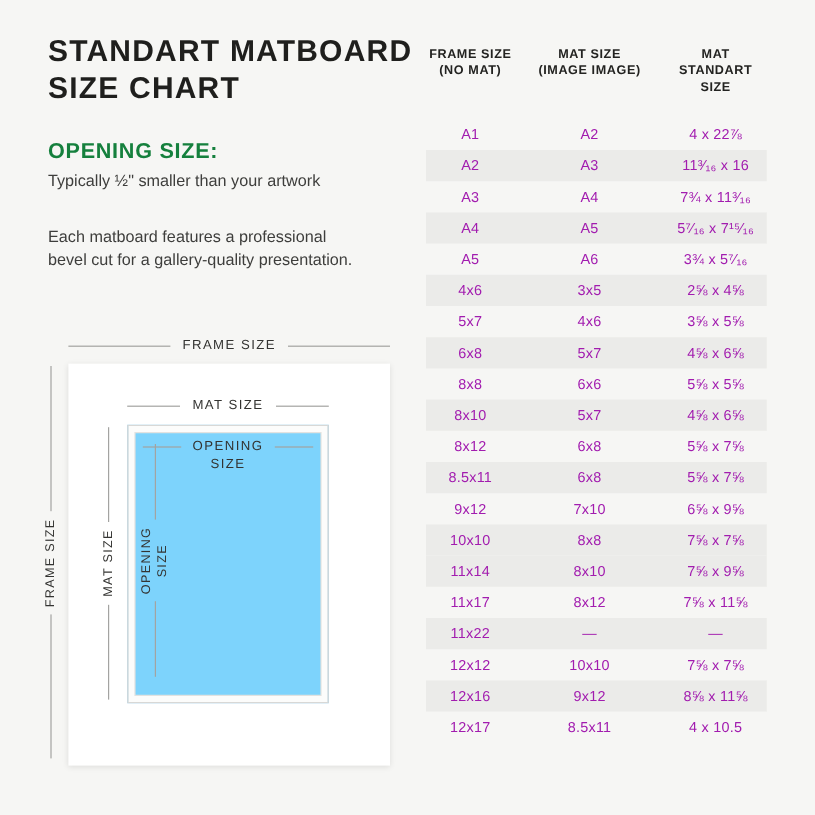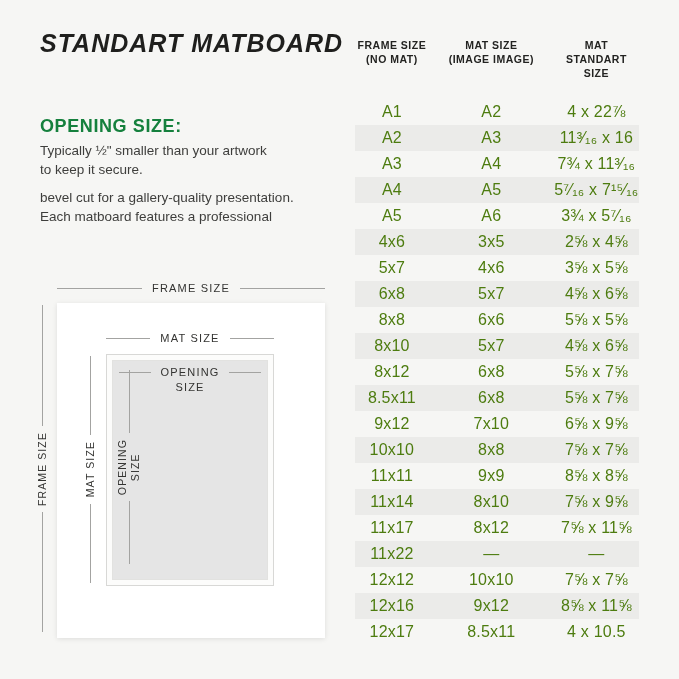--- a/index.html
+++ b/index.html
@@ -10,21 +10,21 @@
     color:#232321;
     position:relative;
     overflow:hidden;
   }
   .canvas{position:absolute;left:0;top:0;width:679px;height:679px;}
 
   
   .title{
     position:absolute;left:40px;top:28px;
     font-size:25px;line-height:31px;font-weight:700;
-    letter-spacing:1px;color:#1f1f1d;font-style:italic;
+    letter-spacing:1px;color:#1f1f1d;
   }
   .title span{display:block;}
   .section{position:absolute;left:40px;width:302px;}
   .section-heading{
     margin:0 0 5px 0;font-size:18px;font-weight:700;
     letter-spacing:.6px;color:#15803d;
   }
   .section-body{margin:0;font-size:13.5px;line-height:18.5px;color:#3e3e3c;}
   .section-body span{display:block;}
   #section-opening{top:116px;}
@@ -39,21 +39,21 @@
   #frame-label-row{position:absolute;left:57px;top:282px;width:268px;}
 
   .frame-rect{
     position:absolute;left:57px;top:303px;width:268px;height:335px;
     background:#ffffff;
     box-shadow:0 1px 5px rgba(0,0,0,.10);
   }
   #mat-label-row{position:absolute;left:49px;top:29px;width:168px;}
   .mat-rect{
     position:absolute;left:49px;top:51px;width:166px;height:230px;
-    background:#e5e5e5;
+    background:#7dd3fc;
     border:1px solid #d8d8d6;
     box-shadow:inset 0 0 0 5px #fcfcfb, inset 0 0 0 6px #e2e2e0;
   }
   .opening-label-block{
     position:absolute;left:12px;right:12px;top:10px;
     display:flex;align-items:flex-start;gap:9px;
     font-size:11px;letter-spacing:1.2px;color:#333331;
   }
   .opening-label-block .dg-hline{margin-top:7px;}
   .opening-lines{display:flex;flex-direction:column;align-items:center;line-height:15px;}
@@ -74,46 +74,46 @@
   .thead{display:grid;grid-template-columns:26% 44% 30%;padding-top:8px;}
   .th{
     text-align:center;font-size:10.5px;font-weight:700;
     letter-spacing:.5px;line-height:14px;color:#232321;
   }
   .th span{display:block;}
   .tbody{margin-top:19px;}
   .trow{
     display:grid;grid-template-columns:26% 44% 30%;
     height:26px;align-items:center;
-    font-size:16px;color:#4d7c0f;letter-spacing:.2px;
+    font-size:12px;color:#a21caf;letter-spacing:.2px;
   }
   .trow.shaded{background:#ebebe9;}
   .tcell{text-align:center;}
 </style>
 </head>
 <body>
 
 <div class="canvas">
 
   <h1 class="title" style="margin:0;">
     <span>STANDART MATBOARD</span>
+    <span>SIZE CHART</span>
   </h1>
 
   <div class="section" id="section-opening">
     <h3 class="section-heading">OPENING SIZE:</h3>
     <p class="section-body">
       <span>Typically ½" smaller than your artwork</span>
-      <span>to keep it secure.</span>
     </p>
   </div>
 
   <div class="section" id="section-bevel">
     <p class="section-body">
+      <span>Each matboard features a professional</span>
       <span>bevel cut for a gallery-quality presentation.</span>
-      <span>Each matboard features a professional</span>
     </p>
   </div>
 
   <div class="dg-label-row" id="frame-label-row">
     <div class="dg-hline"></div>
     <span>FRAME SIZE</span>
     <div class="dg-hline"></div>
   </div>
 
   <div class="frame-rect">
@@ -230,25 +230,20 @@
         <div class="trow">
           <div class="tcell c0">9x12</div>
           <div class="tcell c1">7x10</div>
           <div class="tcell c2">6⅝ x 9⅝</div>
         </div>
         <div class="trow shaded">
           <div class="tcell c0">10x10</div>
           <div class="tcell c1">8x8</div>
           <div class="tcell c2">7⅝ x 7⅝</div>
         </div>
-        <div class="trow">
-          <div class="tcell c0">11x11</div>
-          <div class="tcell c1">9x9</div>
-          <div class="tcell c2">8⅝ x 8⅝</div>
-        </div>
         <div class="trow shaded">
           <div class="tcell c0">11x14</div>
           <div class="tcell c1">8x10</div>
           <div class="tcell c2">7⅝ x 9⅝</div>
         </div>
         <div class="trow">
           <div class="tcell c0">11x17</div>
           <div class="tcell c1">8x12</div>
           <div class="tcell c2">7⅝ x 11⅝</div>
         </div>

